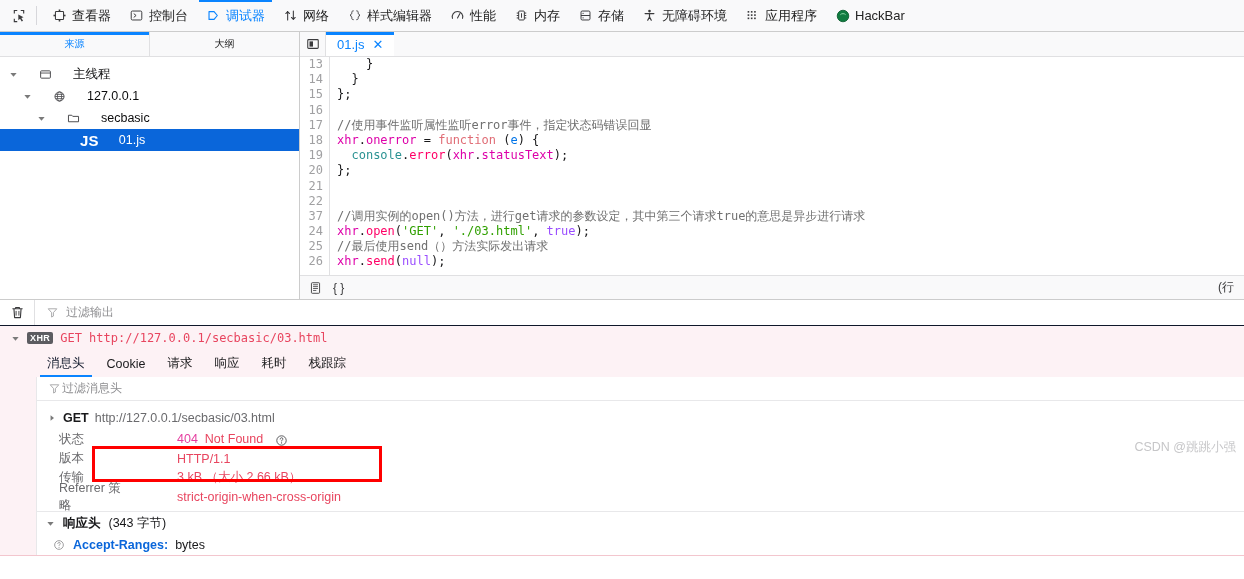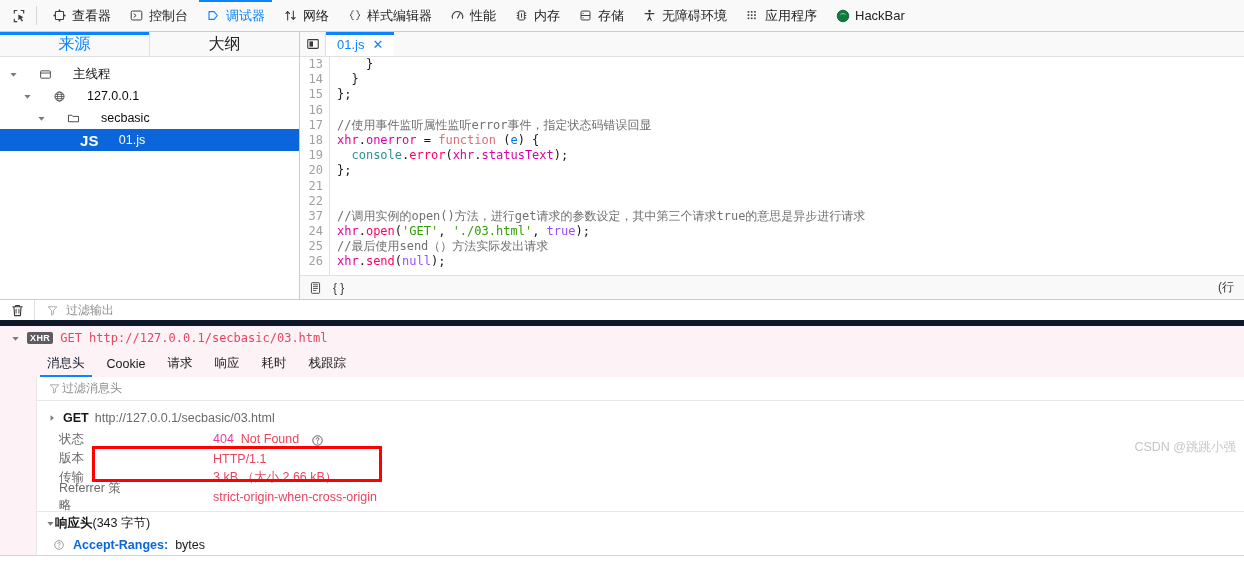--- a/index.html
+++ b/index.html
@@ -42,21 +42,21 @@
   .ico { display:inline-flex; align-items:center; justify-content:center; width:15px; height:15px; }
   .ico svg { display:block; }
 
   
   .debugger { display:flex; height: 268px; border-bottom: 1px solid #cccccc; }
 
   .src-pane { width: 300px; border-right:1px solid #cccccc; display:flex; flex-direction:column; background:#fff;}
   .src-tabs { display:flex; height: 25px; background:#f9f9fa; border-bottom:1px solid #e0e0e2; }
   .src-tab {
     flex:1; display:flex; align-items:center; justify-content:center;
-    font-size: 16px; color:#242424; position:relative; cursor:default;
+    font-size: 10px; color:#242424; position:relative; cursor:default;
   }
   .src-tab.active { color:#0a84ff; }
   .src-tab.active::before{ content:""; position:absolute; left:0; right:0; top:0; height:3px; background:#0a84ff;}
   .src-tab + .src-tab { border-left: 1px solid #e0e0e2; }
 
   .tree { padding-top: 6px; font-size: 12.5px; flex:1; overflow:hidden; }
   .tw-row { display:flex; align-items:center; height: 22px; gap:20px; cursor:default; white-space:nowrap;}
   .tw-row.sel { background:#0a66da; color:#fff; }
   .twisty { width:10px; height:10px; display:inline-flex; align-items:center; justify-content:center; flex: 0 0 10px;}
   .twisty svg path { fill:#7a7a7a; }
@@ -85,48 +85,48 @@
   .c-str   { color:#30a000; }
   .c-bool  { color:#9a4dff; }
   .c-cmt   { color:#707070; }
   .c-punct { color:#18181a; }
 
   .ed-status { height:24px; display:flex; align-items:center; gap:10px; padding:0 8px; background:#f9f9fa; border-top:1px solid #e0e0e2; color:#3a3a3c; font-size:12px;}
   .ed-status .right { margin-left:auto; padding-right:2px; }
 
   
   .console { height: 278px; display:flex; flex-direction:column; background:#fff;}
-  .con-toolbar { height:26px; display:flex; align-items:center; border-bottom:6px solid #0f172a; background:#fff; }
+  .con-toolbar { height:26px; display:flex; align-items:center; border-bottom:1px solid #0f172a; background:#fff; }
   .con-trash { width:34px; display:flex; align-items:center; justify-content:center;}
   .con-filter { display:flex; align-items:center; gap:6px; padding-left:10px; border-left:1px solid #e0e0e2; height:100%; flex:1;}
   .con-filter .ph { color:#8f8f92; font-size:12px; }
 
   .net-group { background:#fdf2f5; border-bottom:1px solid #f3c6ce; }
   .net-req { display:flex; align-items:center; gap:7px; height:24px; padding-left:10px; }
   .xhr-badge { background:#5c5c61; color:#fff; font-size:9px; font-weight:bold; padding:1px 3px; border-radius:2px; letter-spacing:0.4px;}
   .net-url { color:#e8455f; font-family:"DejaVu Sans Mono", monospace; font-size:12px; }
 
   .net-tabs { display:flex; gap:0; height:27px; padding-left:36px; align-items:stretch; }
   .net-tab { display:flex; align-items:center; padding:0 11px; font-size:12.5px; color:#1a1a1c; position:relative; cursor:default;}
   .net-tab.active { color:#0f172a; }
   .net-tab.active::after{content:"";position:absolute;left:4px;right:4px;bottom:0;height:2px;background:#0a84ff;}
 
   .net-body { background:#fff; margin-left:36px; border-left:1px solid #e8e8ea; flex:1; overflow:hidden; }
   .nb-filter { height:24px; display:flex; align-items:center; padding-left:10px; border-bottom:1px solid #e8e8ea; color:#8f8f92; font-size:12px;}
   .nb-rows { padding-top:4px; position:relative; }
   .nb-urlrow { display:flex; align-items:center; gap:6px; height:25px; padding-left:10px; font-size:12.5px;}
   .nb-urlrow .m { font-weight:bold; color:#18181a; }
   .nb-urlrow .u { color:#6a6a6d; }
-  .kv { display:flex; height:19px; align-items:center; font-size:12.5px;gap:36px; }
+  .kv { display:flex; height:19px; align-items:center; font-size:12.5px; }
   .kv .k { width:90px; flex:0 0 90px; padding-left:22px; color:#6a6a6d; }
   .kv .v { color:#e8455f; }
   .kv .v.magenta { color:#e53ea0; }
   .kv .v .num { color:#e53ea0; }
   .help-ico { display:inline-flex; margin-left:8px; vertical-align:middle;}
-  .sec-head { display:flex; align-items:center; gap:0; height:24px; padding-left:8px; font-weight:bold; font-size:12.5px; color:#18181a; border-top:1px solid #e8e8ea; margin-top:5px;}
+  .sec-head { display:flex; align-items:center; gap:8px; height:24px; padding-left:8px; font-weight:bold; font-size:12.5px; color:#18181a; border-top:1px solid #e8e8ea; margin-top:5px;}
   .sec-head .cnt { font-weight:normal; }
   .hdr-row { display:flex; align-items:center; gap:7px; height:20px; padding-left:14px; font-size:12.5px;}
   .hdr-row .hk { color:#0a66da; font-weight:bold; }
   .hdr-row .hv { color:#18181a; }
 
   .redbox {
     position:absolute; left:92px; top:446px; width:290px; height:36px;
     border:3px solid #ff0000; background:transparent; pointer-events:none; z-index:5;
   }
   .watermark { position:absolute; right:8px; bottom:16px; color:#c6c6c8; font-size:12.5px; z-index:6;}

